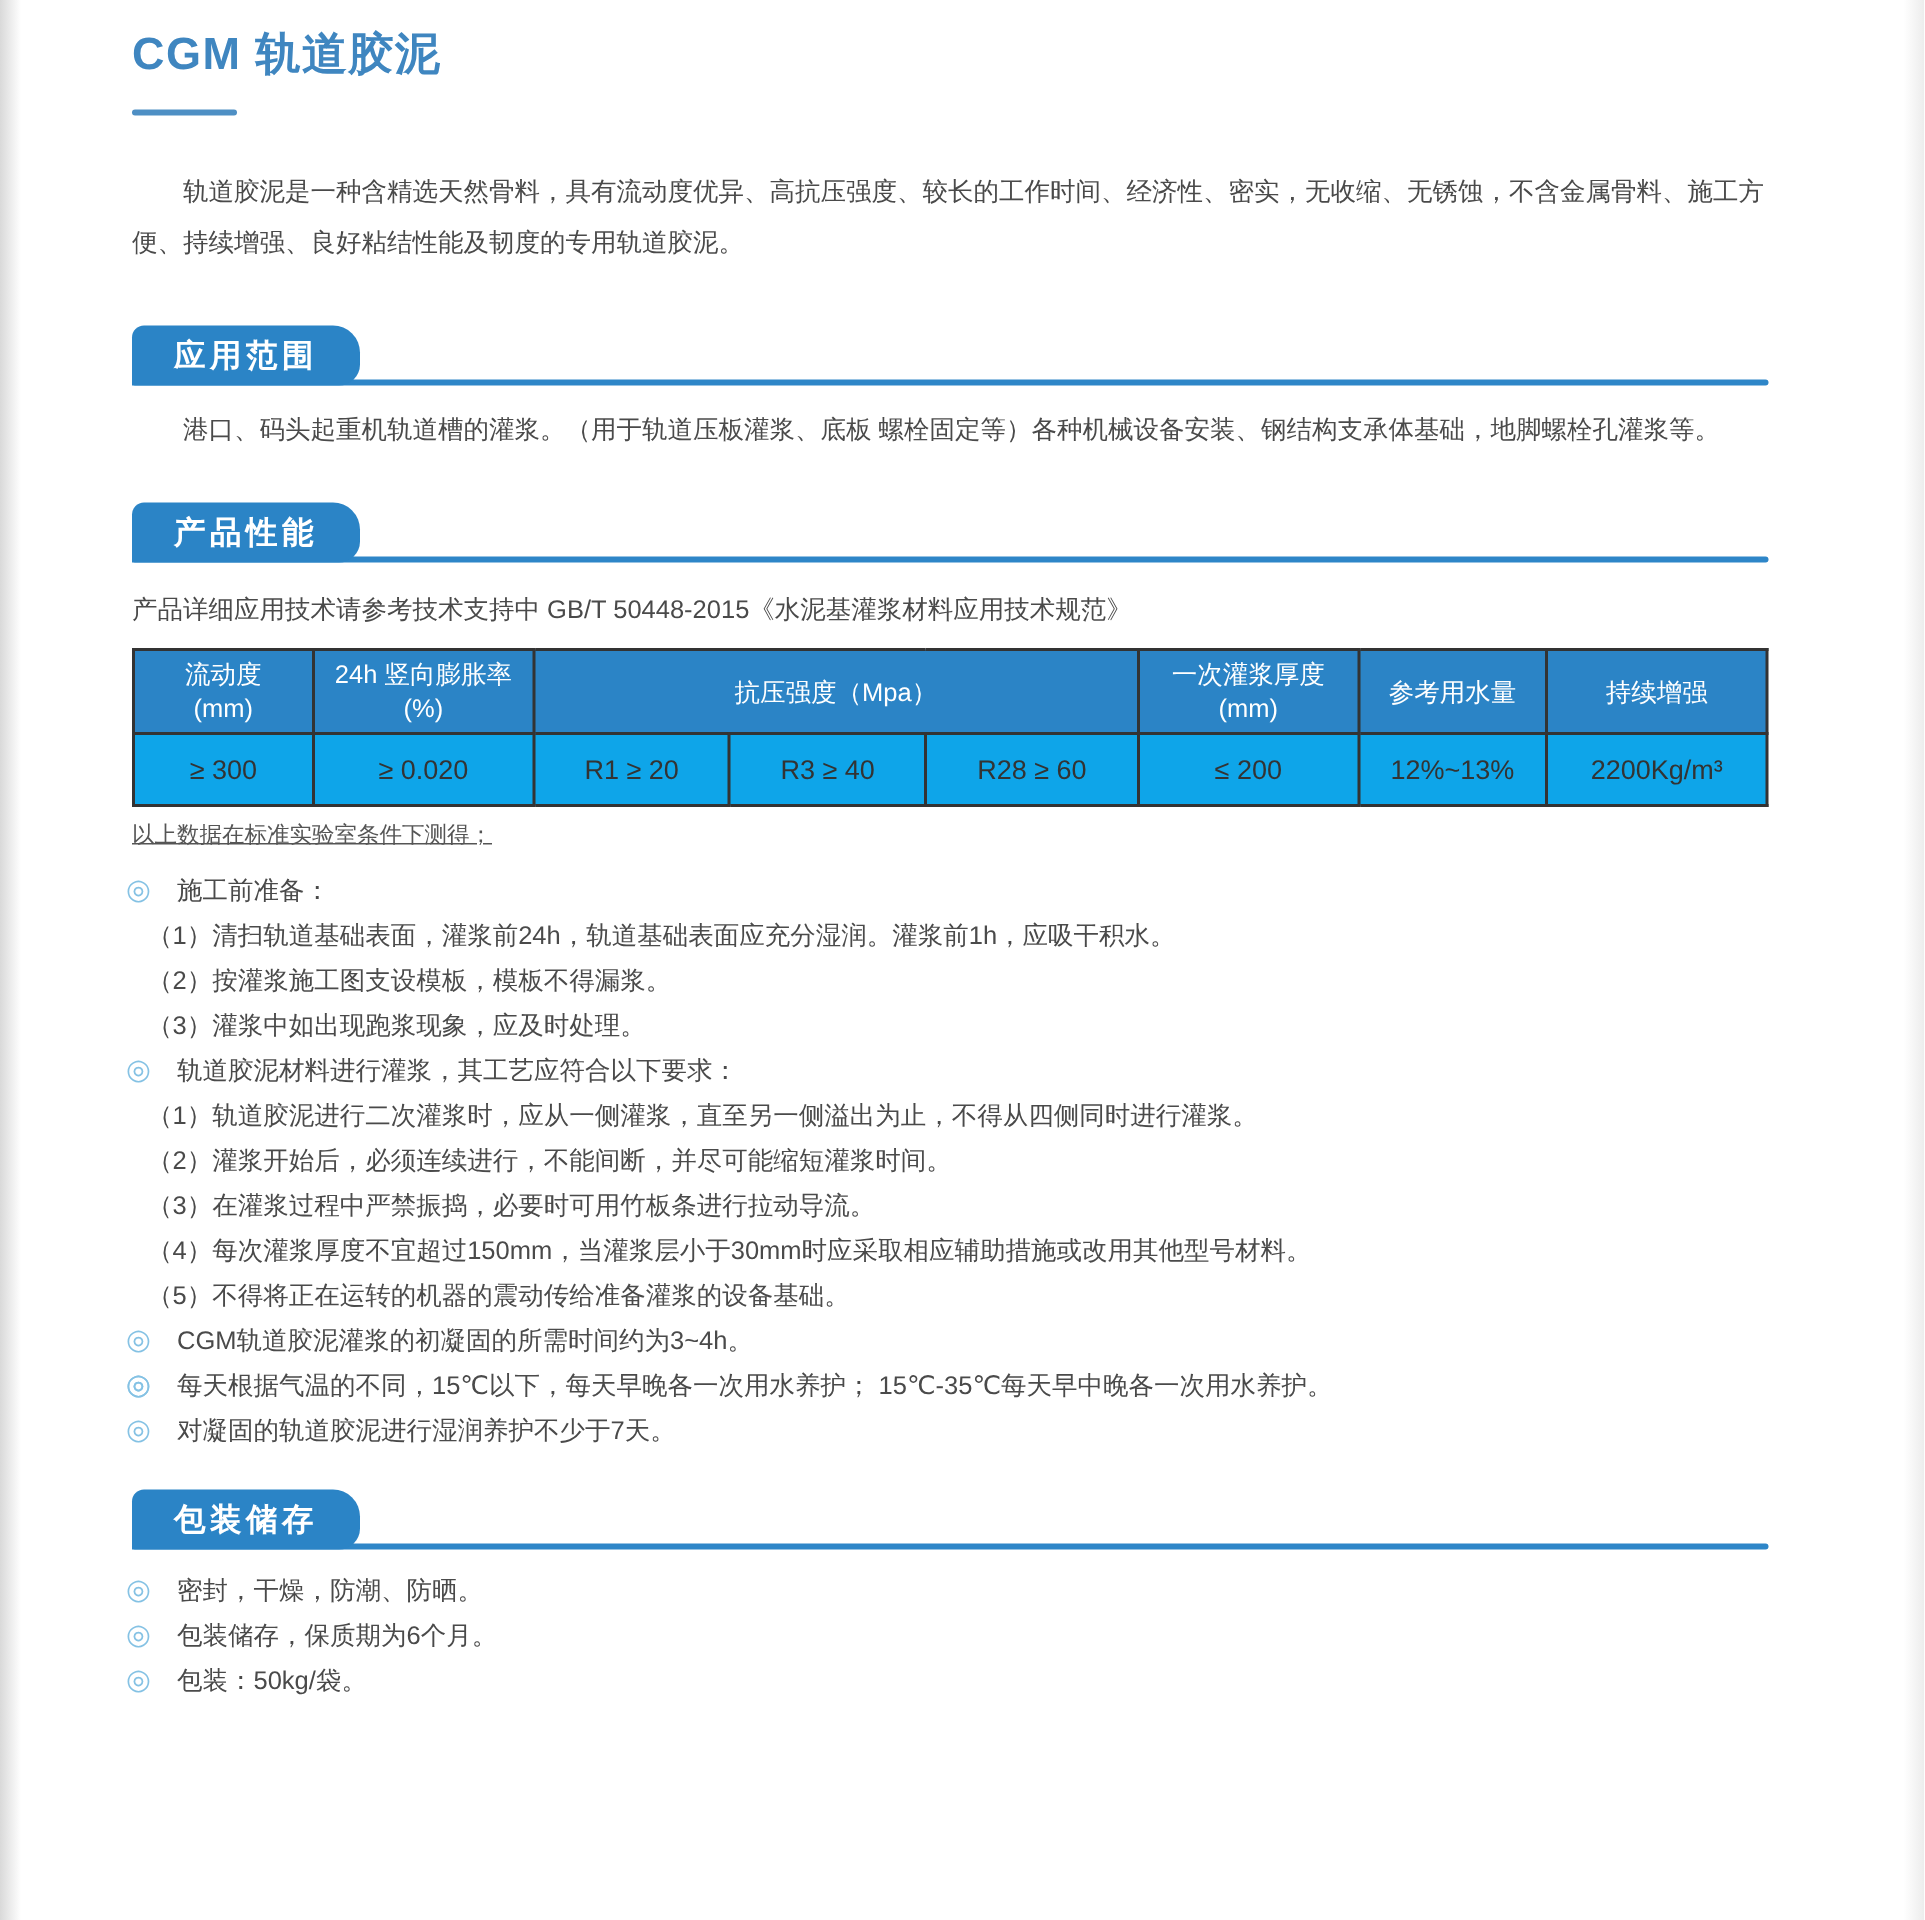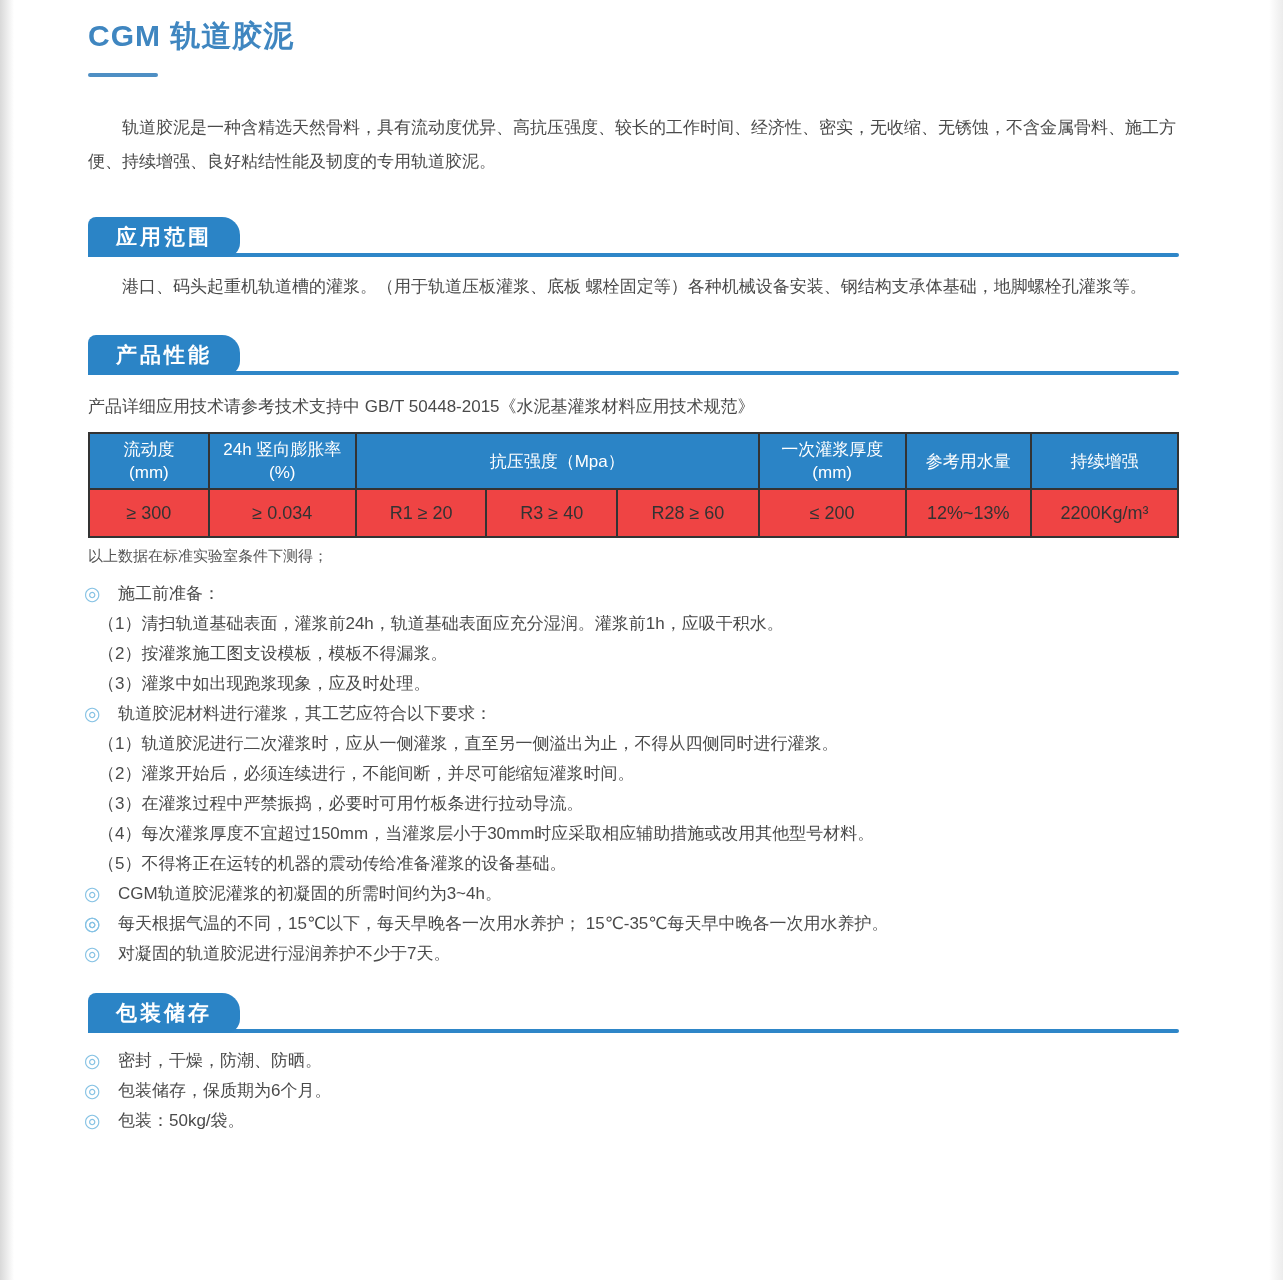--- a/index.html
+++ b/index.html
@@ -99,31 +99,32 @@
     background: #2b84c6;
     color: #ffffff;
     font-weight: normal;
     font-size: 17px;
     line-height: 23px;
     padding: 4px 2px;
     white-space: pre-line;
     height: 56px;
   }
   table.perf-table td {
-    background: #ef4444;
+    background: #0ea5e9;
     color: #333333;
     font-size: 18px;
     padding: 12px 2px;
     height: 48px;
   }
 
   p.footnote {
     margin-top: 9px;
     font-size: 15px;
     color: #555555;
+    text-decoration: underline;
   }
 
   ul.dot-list { list-style: none; margin-top: 14px; }
   ul.dot-list li {
     position: relative;
     margin: 3px 0;
     font-size: 17px;
     line-height: 27px;
     color: #4a4a4a;
   }
@@ -181,21 +182,21 @@
           <th colspan="3">抗压强度（Mpa）</th>
           <th>一次灌浆厚度
 (mm)</th>
           <th>参考用水量</th>
           <th>持续增强</th>
         </tr>
       </thead>
       <tbody>
         <tr>
           <td>≥ 300</td>
-          <td>≥ 0.034</td>
+          <td>≥ 0.020</td>
           <td>R1 ≥ 20</td>
           <td>R3 ≥ 40</td>
           <td>R28 ≥ 60</td>
           <td>≤ 200</td>
           <td>12%~13%</td>
           <td>2200Kg/m³</td>
         </tr>
       </tbody>
     </table>
     <p class="footnote">以上数据在标准实验室条件下测得；</p>

